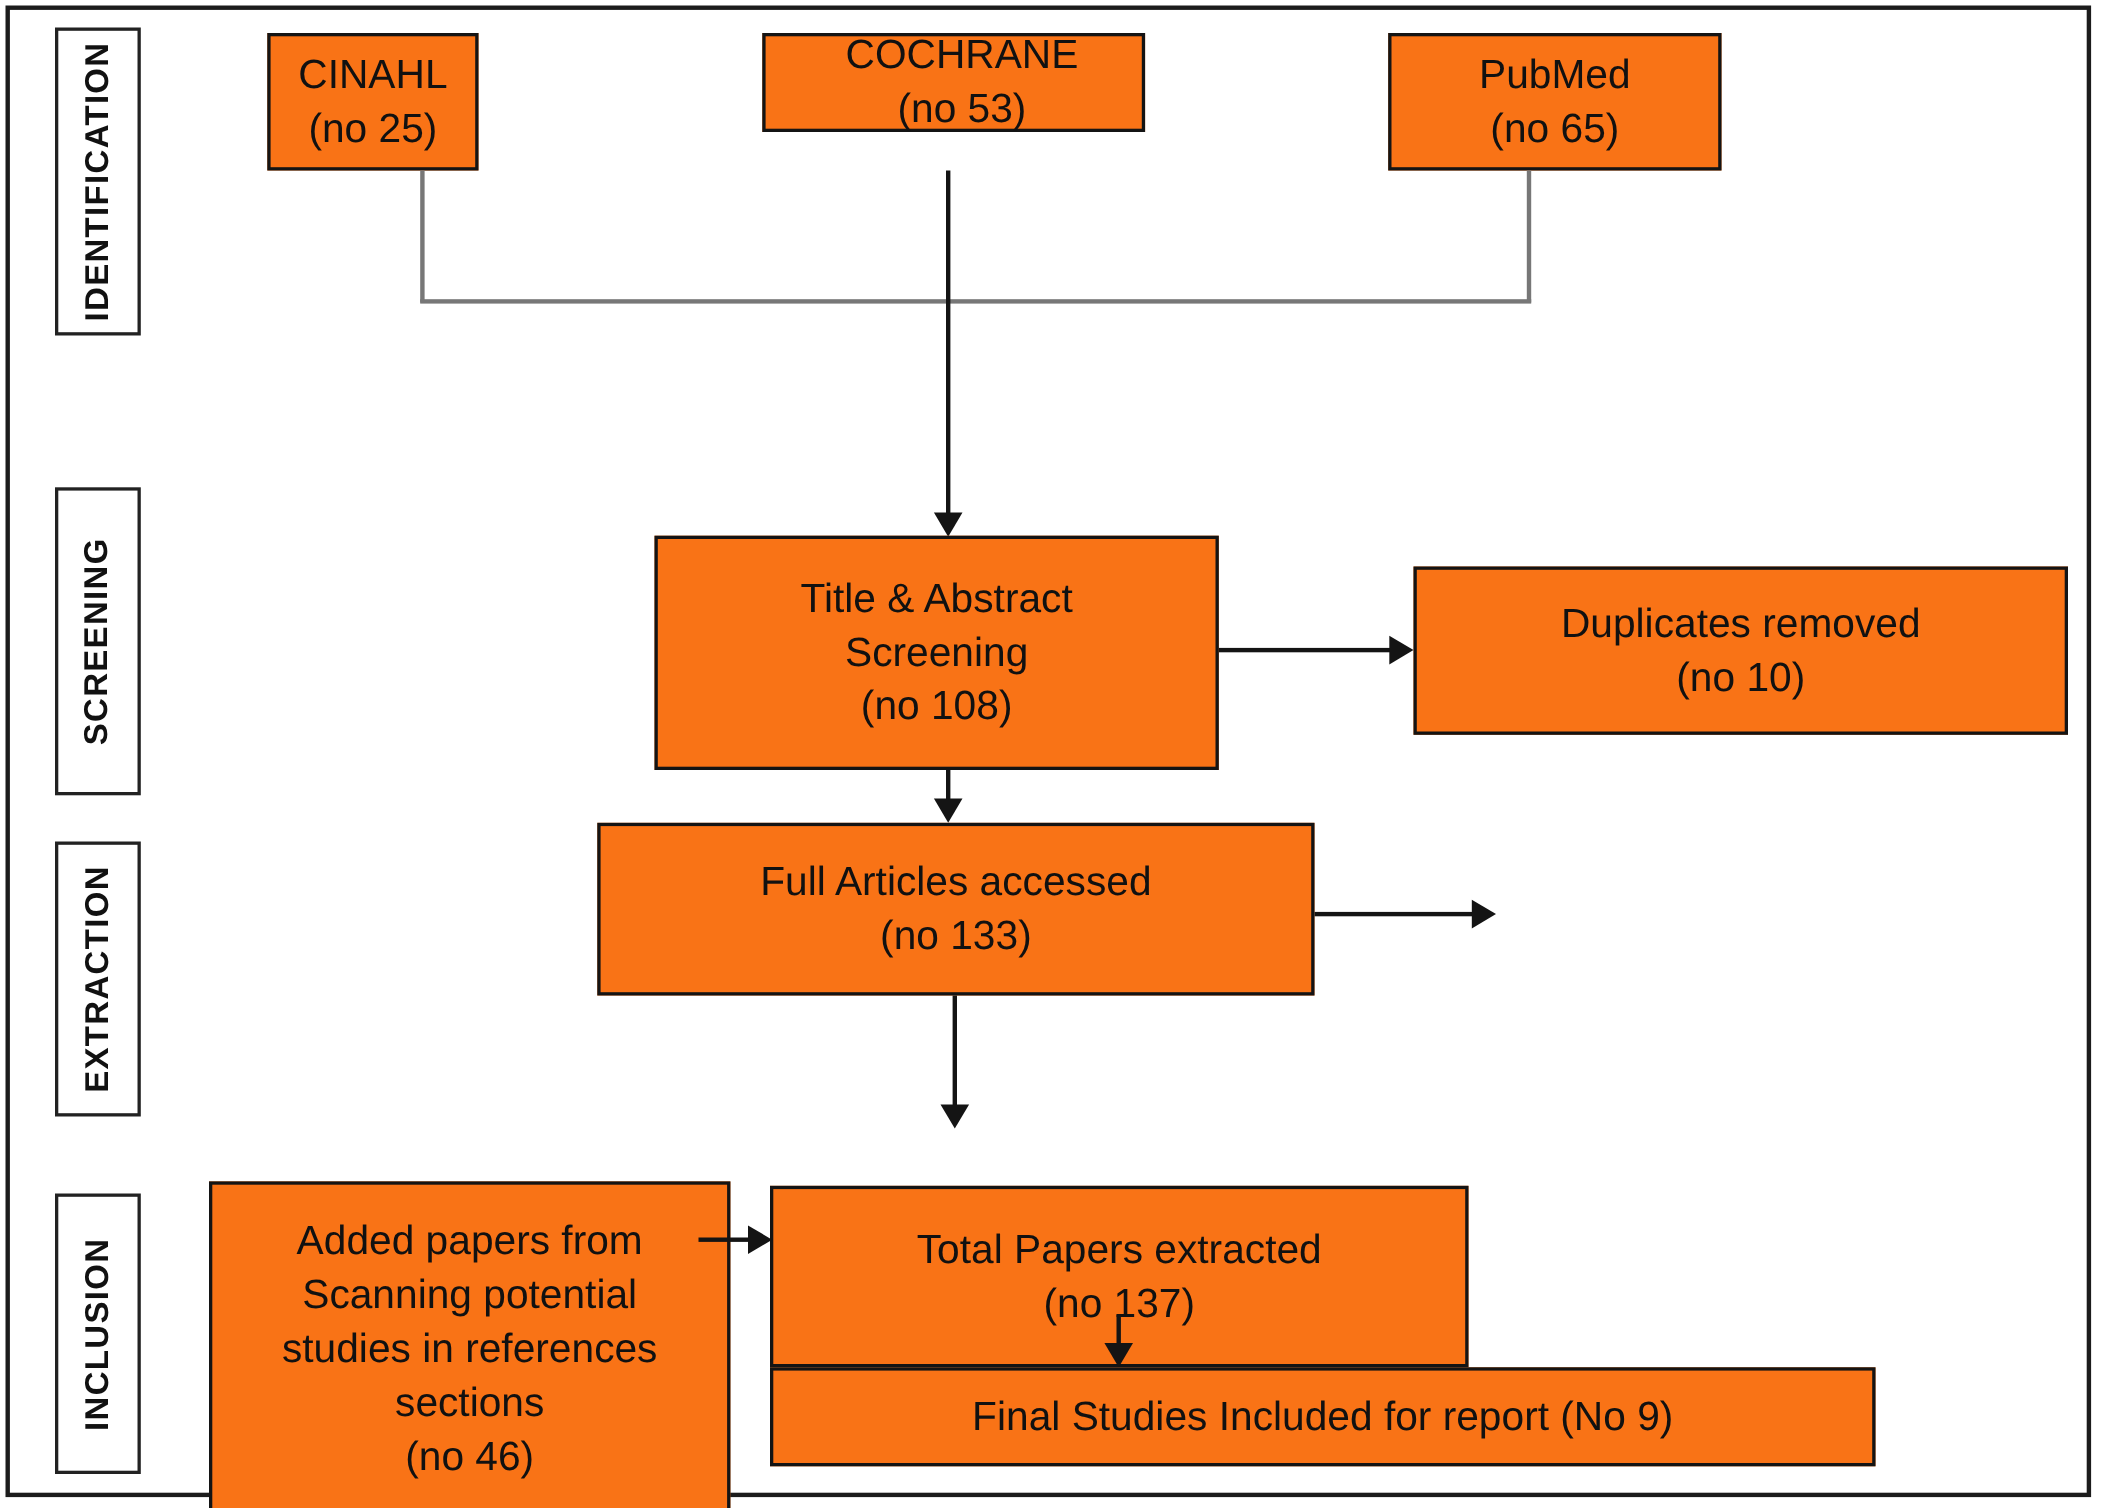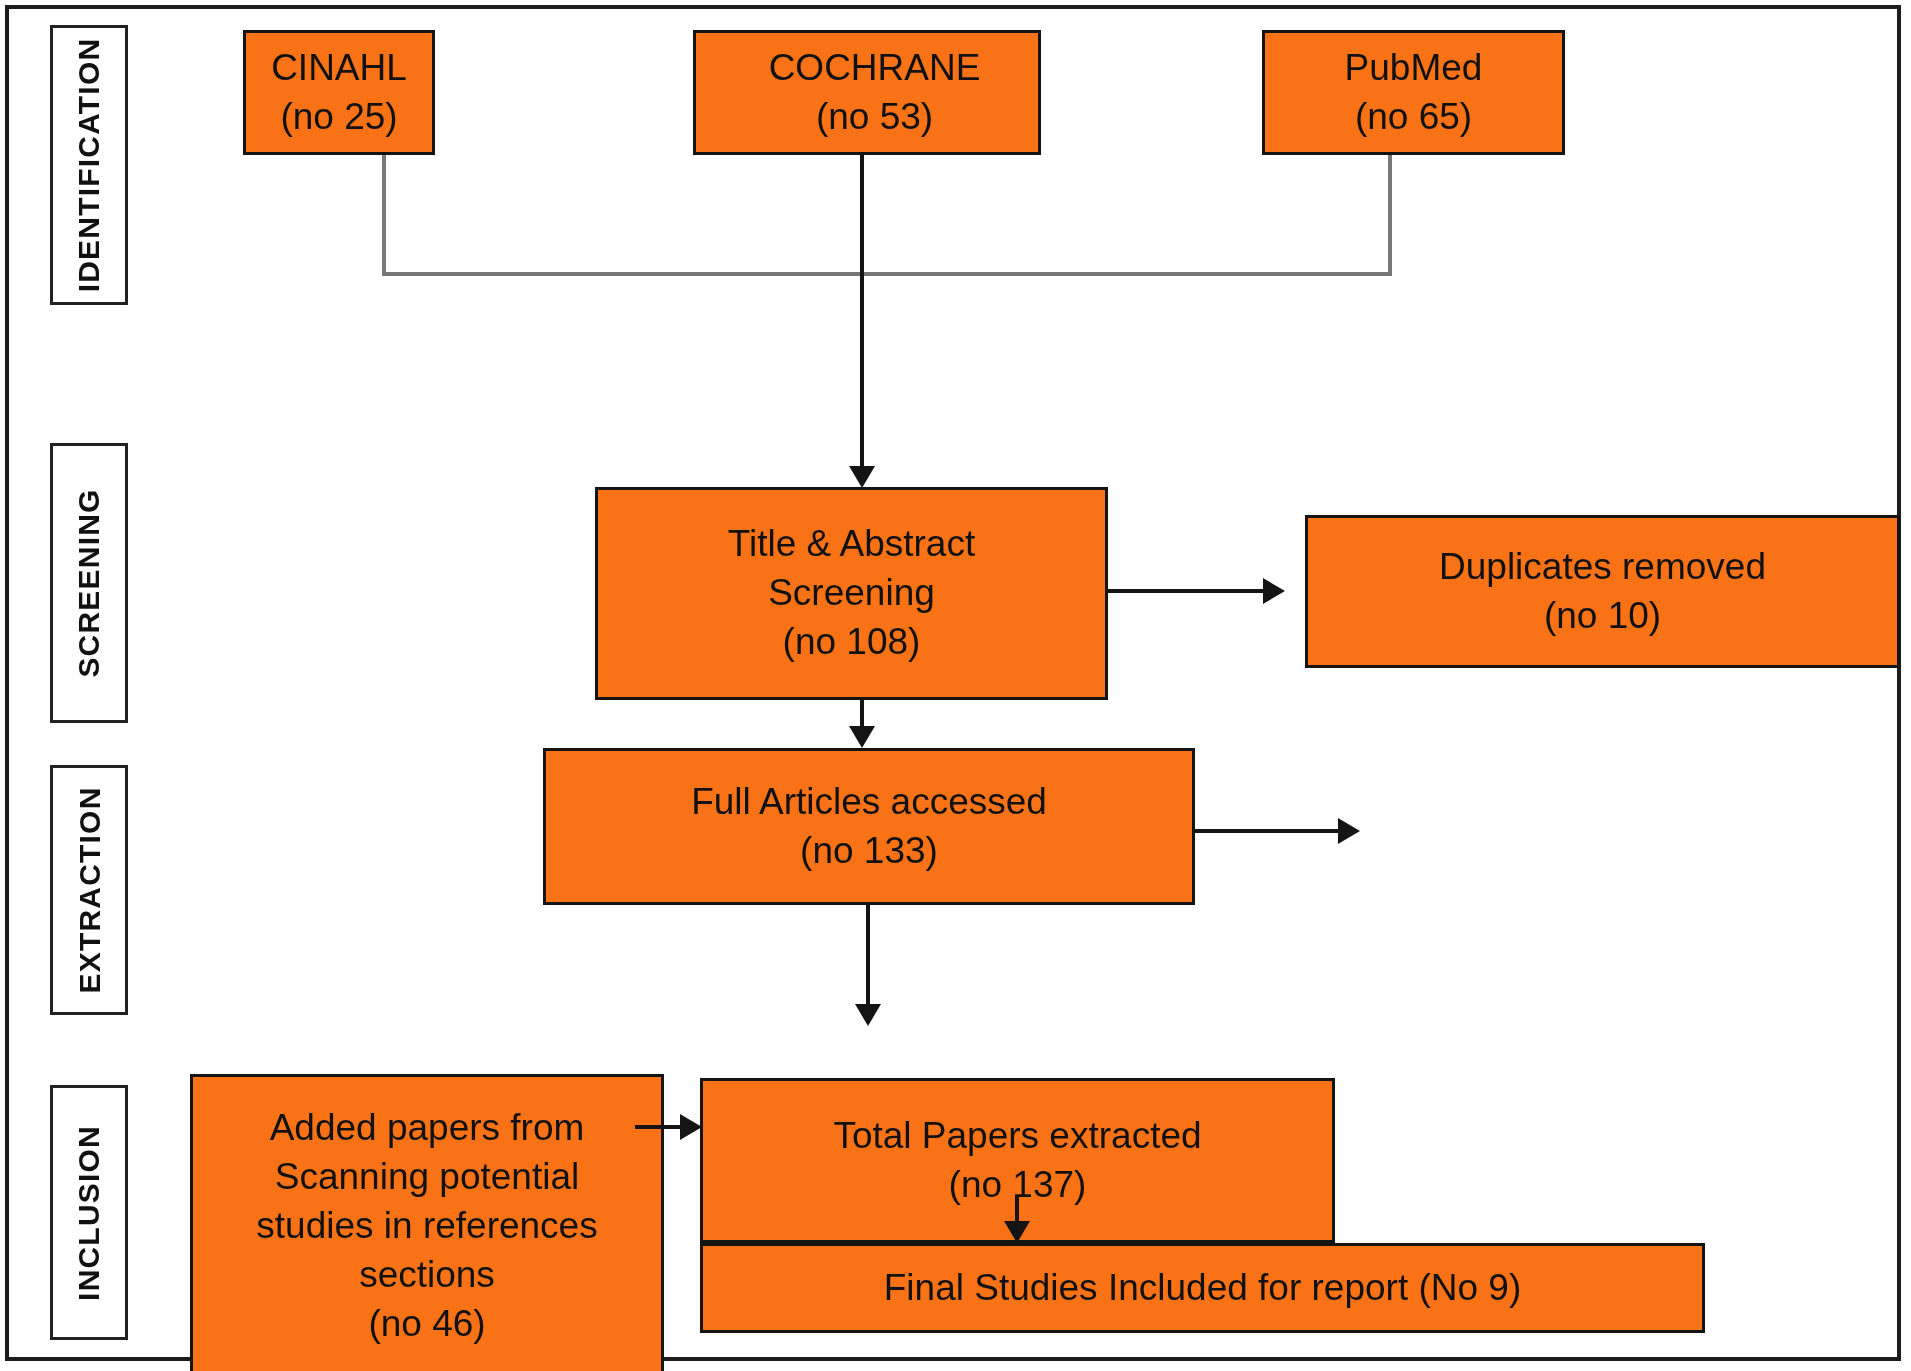--- a/index.html
+++ b/index.html
@@ -114,21 +114,21 @@
 
   <div class="stage" style="left:50px; top:1085px; width:78px; height:255px;">
     <span>INCLUSION</span>
   </div>
 
   <div class="node" style="left:243px; top:30px; width:192px; height:125px;">
     <span class="line">CINAHL</span>
     <span class="line">(no 25)</span>
   </div>
 
-  <div class="node" style="left:693px; top:30px; width:348px; height:125px;padding-left:23px;">
+  <div class="node" style="left:693px; top:30px; width:348px; height:90px;padding-left:23px;">
     <span class="line">COCHRANE</span>
     <span class="line">(no 53)</span>
   </div>
 
   <div class="node" style="left:1262px; top:30px; width:303px; height:125px;">
     <span class="line">PubMed</span>
     <span class="line">(no 65)</span>
   </div>
 
   <div class="vline thin" style="left:382px; top:155px; height:120px;"></div>
@@ -137,21 +137,21 @@
 
   <div class="vline" style="left:860px; top:155px; height:325px;"></div>
   <div class="arrow-down" style="left:849px; top:466px;"></div>
 
   <div class="node" style="left:595px; top:487px; width:513px; height:213px;">
     <span class="line">Title &amp; Abstract</span>
     <span class="line">Screening</span>
     <span class="line">(no 108)</span>
   </div>
 
-  <div class="node" style="left:1285px; top:515px; width:595px; height:153px;margin-left:20px;">
+  <div class="node" style="left:1285px; top:515px; width:595px; height:153px;">
     <span class="line">Duplicates removed</span>
     <span class="line">(no 10)</span>
   </div>
 
   <div class="hline" style="left:1108px; top:589px; width:158px;"></div>
   <div class="arrow-right" style="left:1263px; top:578px;"></div>
 
   <div class="vline" style="left:860px; top:700px; height:28px;"></div>
   <div class="arrow-down" style="left:849px; top:726px;"></div>
 

